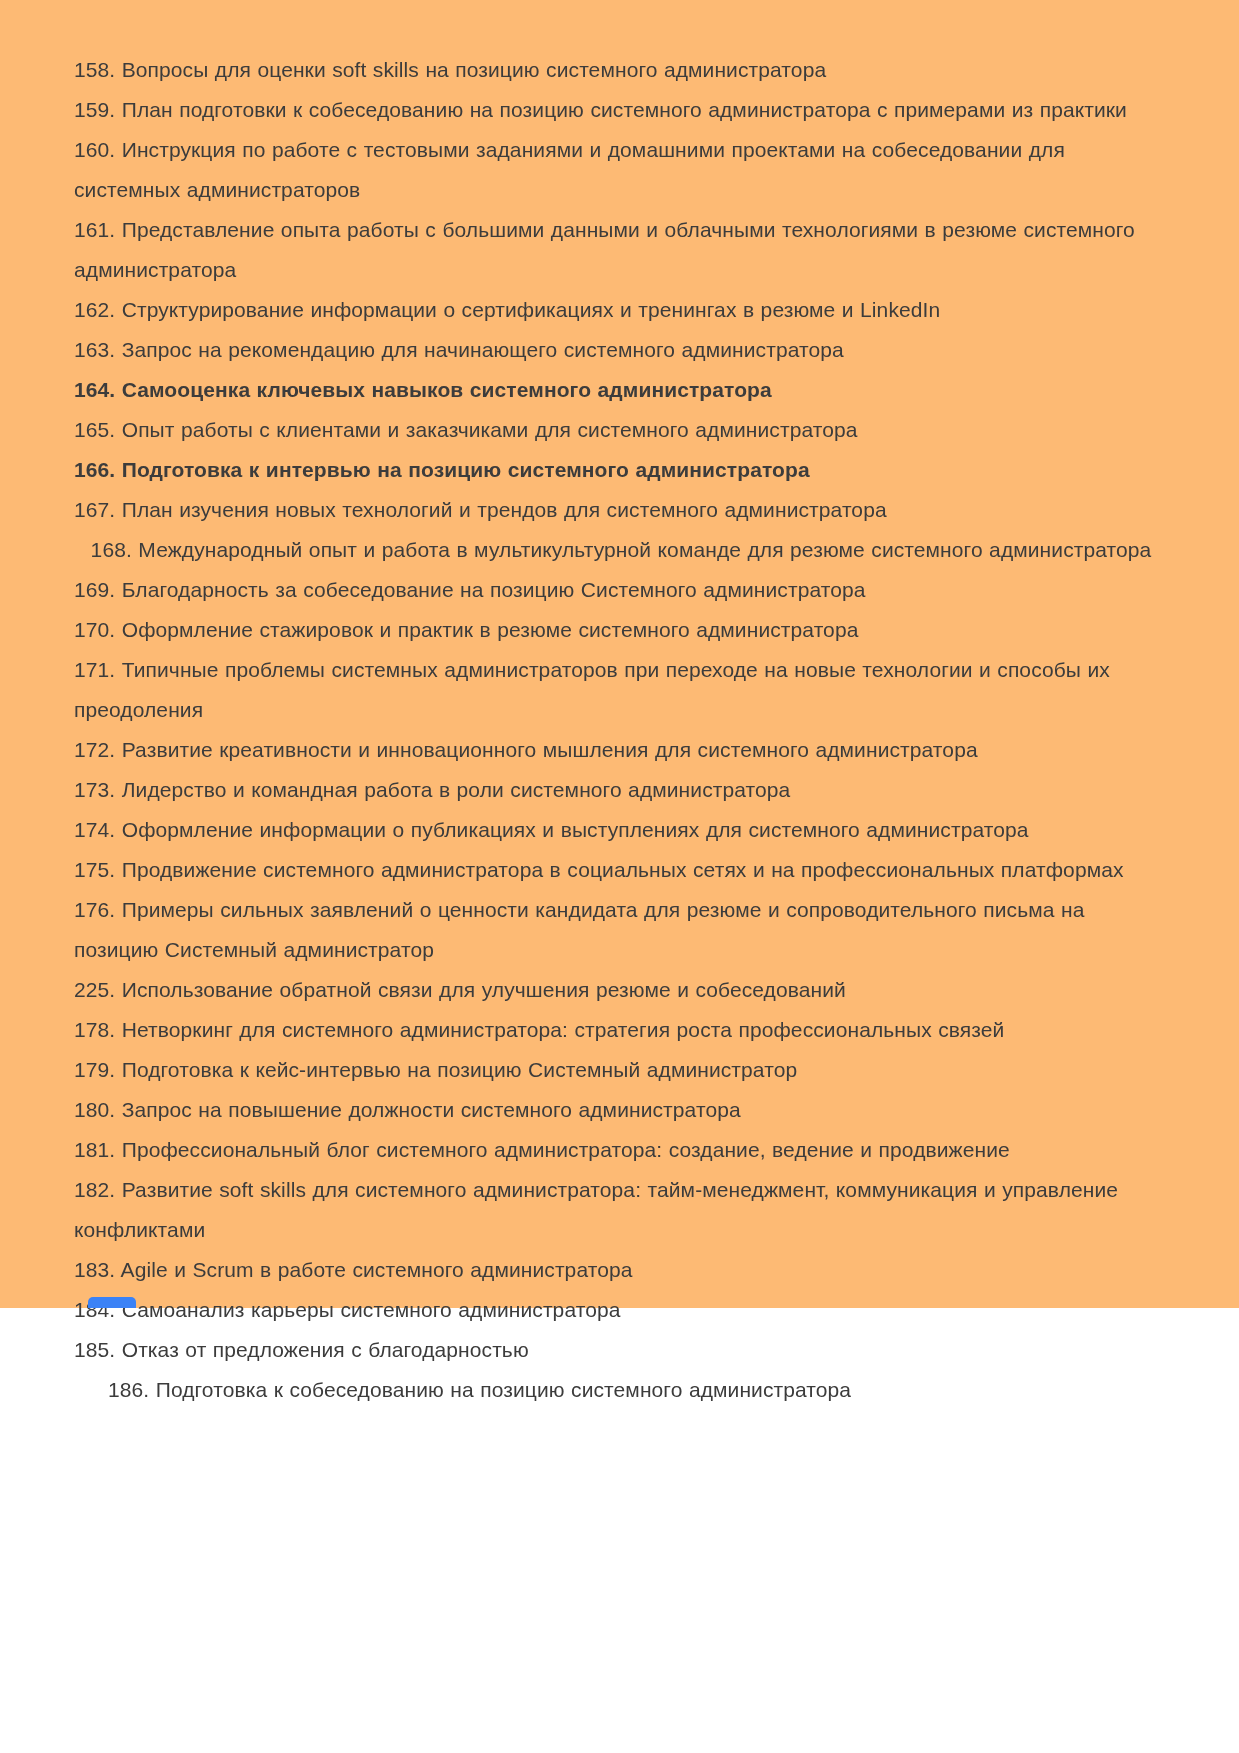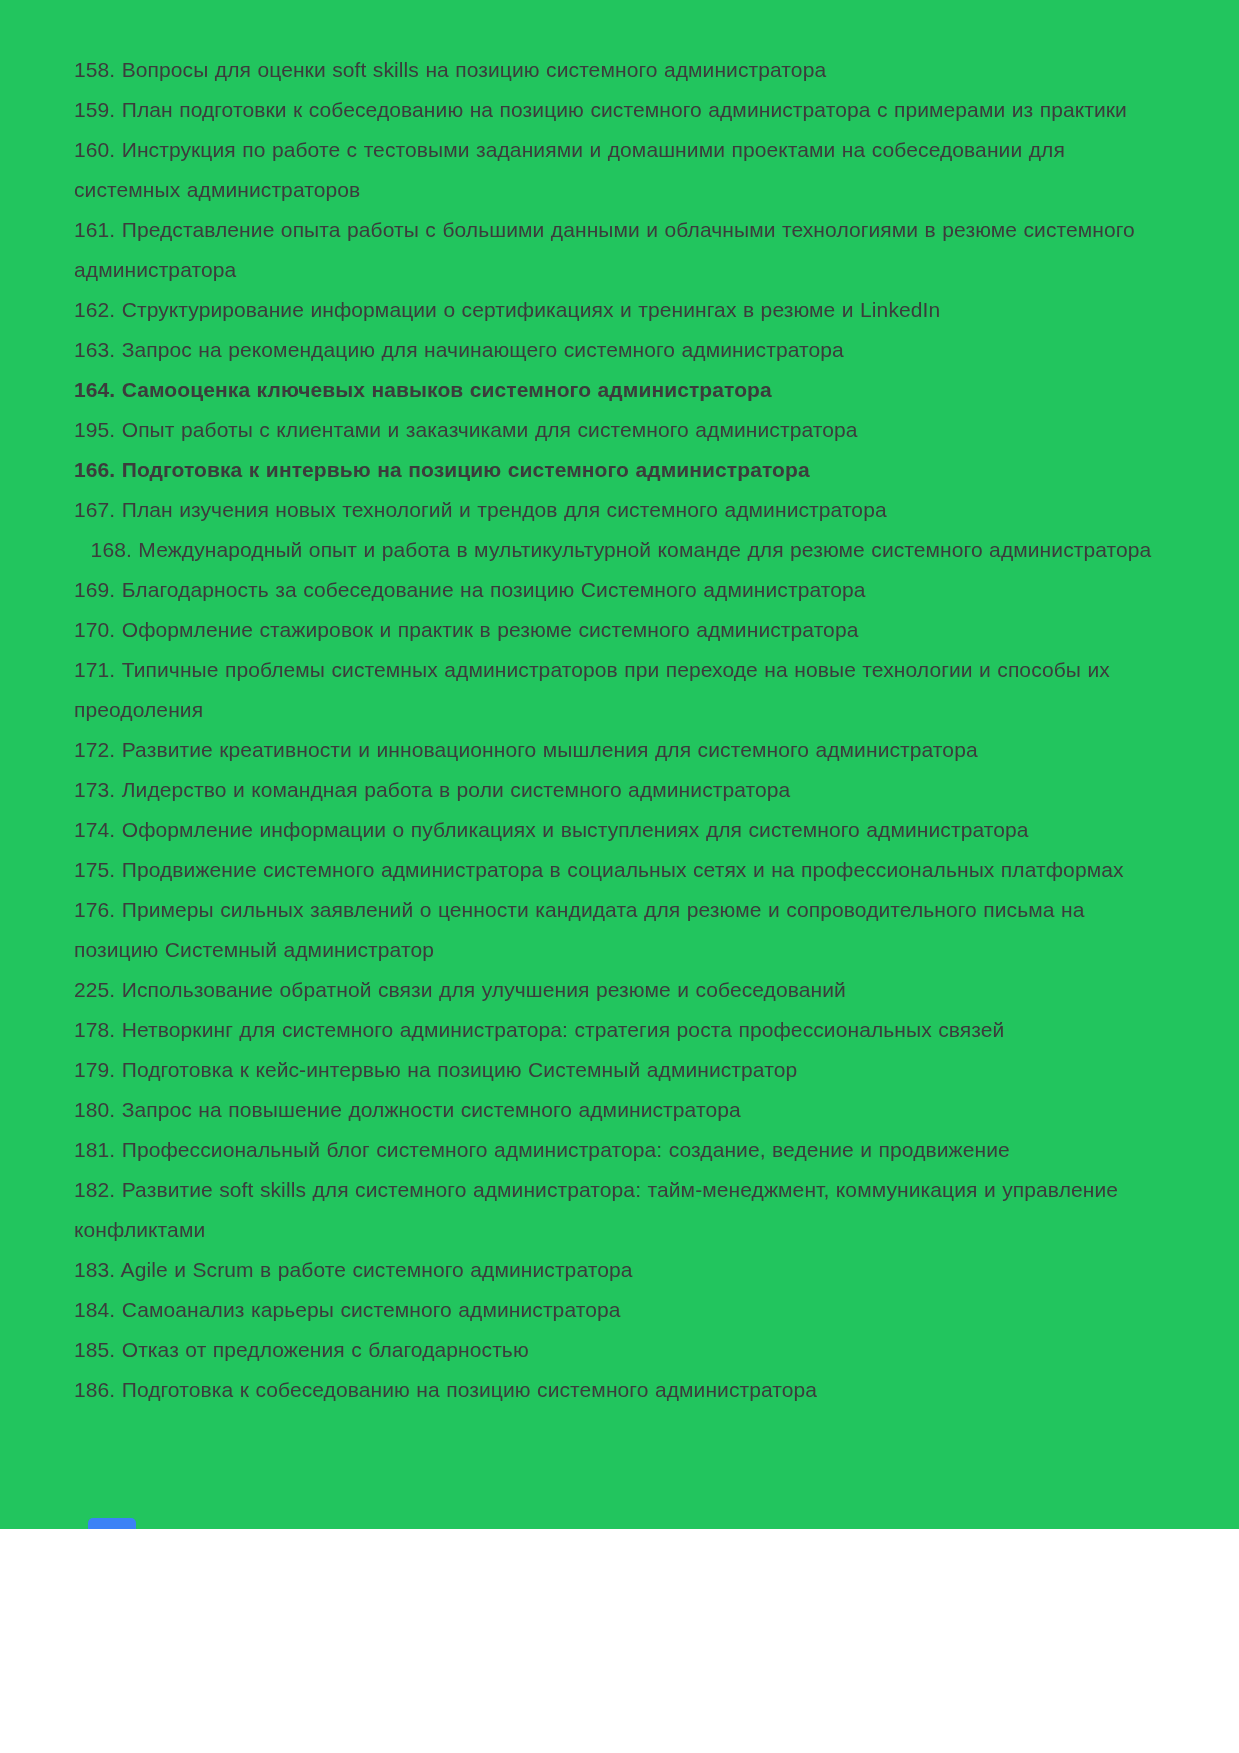--- a/index.html
+++ b/index.html
@@ -12,22 +12,22 @@
     background: #ffffff;
     overflow: hidden;
     position: relative;
     font-family: "Liberation Sans", "DejaVu Sans", sans-serif;
   }
   .page {
     position: absolute;
     top: 0;
     left: 0;
     width: 1239px;
-    height: 1529px;
-    background: #22c55e;
+    height: 1308px;
+    background: #fdba74;
   }
   .list {
     position: absolute;
     top: 0;
     left: 74px;
     width: 1094px;
     padding-top: 50px;
     box-sizing: border-box;
   }
   .list p.list-item {
@@ -56,37 +56,37 @@
 
 <main class="page">
   <section class="list" id="item-list">
       <p class="list-item" style="color: rgb(60, 60, 60);">158. Вопросы для оценки soft skills на позицию системного администратора</p>
       <p class="list-item" style="color: rgb(60, 60, 60);">159. План подготовки к собеседованию на позицию системного администратора с примерами из практики</p>
       <p class="list-item" style="color: rgb(60, 60, 60);">160. Инструкция по работе с тестовыми заданиями и домашними проектами на собеседовании для системных администраторов</p>
       <p class="list-item" style="color: rgb(60, 60, 60);">161. Представление опыта работы с большими данными и облачными технологиями в резюме системного администратора</p>
       <p class="list-item" style="color: rgb(60, 60, 60);">162. Структурирование информации о сертификациях и тренингах в резюме и LinkedIn</p>
       <p class="list-item" style="color: rgb(60, 60, 60);">163. Запрос на рекомендацию для начинающего системного администратора</p>
       <p class="list-item" style="color: rgb(60, 60, 60); font-weight: bold;">164. Самооценка ключевых навыков системного администратора</p>
-      <p class="list-item" style="color: rgb(60, 60, 60);">195. Опыт работы с клиентами и заказчиками для системного администратора</p>
+      <p class="list-item" style="color: rgb(60, 60, 60);">165. Опыт работы с клиентами и заказчиками для системного администратора</p>
       <p class="list-item" style="color: rgb(60, 60, 60); font-weight: bold;">166. Подготовка к интервью на позицию системного администратора</p>
       <p class="list-item" style="color: rgb(60, 60, 60);">167. План изучения новых технологий и трендов для системного администратора</p>
       <p class="list-item" style="color: rgb(60, 60, 60); text-align: center;">168. Международный опыт и работа в мультикультурной команде для резюме системного администратора</p>
       <p class="list-item" style="color: rgb(60, 60, 60);">169. Благодарность за собеседование на позицию Системного администратора</p>
       <p class="list-item" style="color: rgb(60, 60, 60);">170. Оформление стажировок и практик в резюме системного администратора</p>
       <p class="list-item" style="color: rgb(60, 60, 60);">171. Типичные проблемы системных администраторов при переходе на новые технологии и способы их преодоления</p>
       <p class="list-item" style="color: rgb(60, 60, 60);">172. Развитие креативности и инновационного мышления для системного администратора</p>
       <p class="list-item" style="color: rgb(60, 60, 60);">173. Лидерство и командная работа в роли системного администратора</p>
       <p class="list-item" style="color: rgb(60, 60, 60);">174. Оформление информации о публикациях и выступлениях для системного администратора</p>
       <p class="list-item" style="color: rgb(60, 60, 60);">175. Продвижение системного администратора в социальных сетях и на профессиональных платформах</p>
       <p class="list-item" style="color: rgb(60, 60, 60);">176. Примеры сильных заявлений о ценности кандидата для резюме и сопроводительного письма на позицию Системный администратор</p>
       <p class="list-item" style="color: rgb(60, 60, 60);">225. Использование обратной связи для улучшения резюме и собеседований</p>
       <p class="list-item" style="color: rgb(60, 60, 60);">178. Нетворкинг для системного администратора: стратегия роста профессиональных связей</p>
       <p class="list-item" style="color: rgb(60, 60, 60);">179. Подготовка к кейс-интервью на позицию Системный администратор</p>
       <p class="list-item" style="color: rgb(60, 60, 60);">180. Запрос на повышение должности системного администратора</p>
       <p class="list-item" style="color: rgb(60, 60, 60);">181. Профессиональный блог системного администратора: создание, ведение и продвижение</p>
       <p class="list-item" style="color: rgb(60, 60, 60);">182. Развитие soft skills для системного администратора: тайм-менеджмент, коммуникация и управление конфликтами</p>
       <p class="list-item" style="color: rgb(60, 60, 60);">183. Agile и Scrum в работе системного администратора</p>
       <p class="list-item" style="color: rgb(60, 60, 60);">184. Самоанализ карьеры системного администратора</p>
       <p class="list-item" style="color: rgb(60, 60, 60);">185. Отказ от предложения с благодарностью</p>
-      <p class="list-item" style="color: rgb(60, 60, 60);">186. Подготовка к собеседованию на позицию системного администратора</p>
+      <p class="list-item" style="color: rgb(60, 60, 60); margin-left: 34px;">186. Подготовка к собеседованию на позицию системного администратора</p>
     </section>
   <div class="partial-button" style="background: rgb(59, 130, 246);"></div>
 </main>
 
 </body></html>

